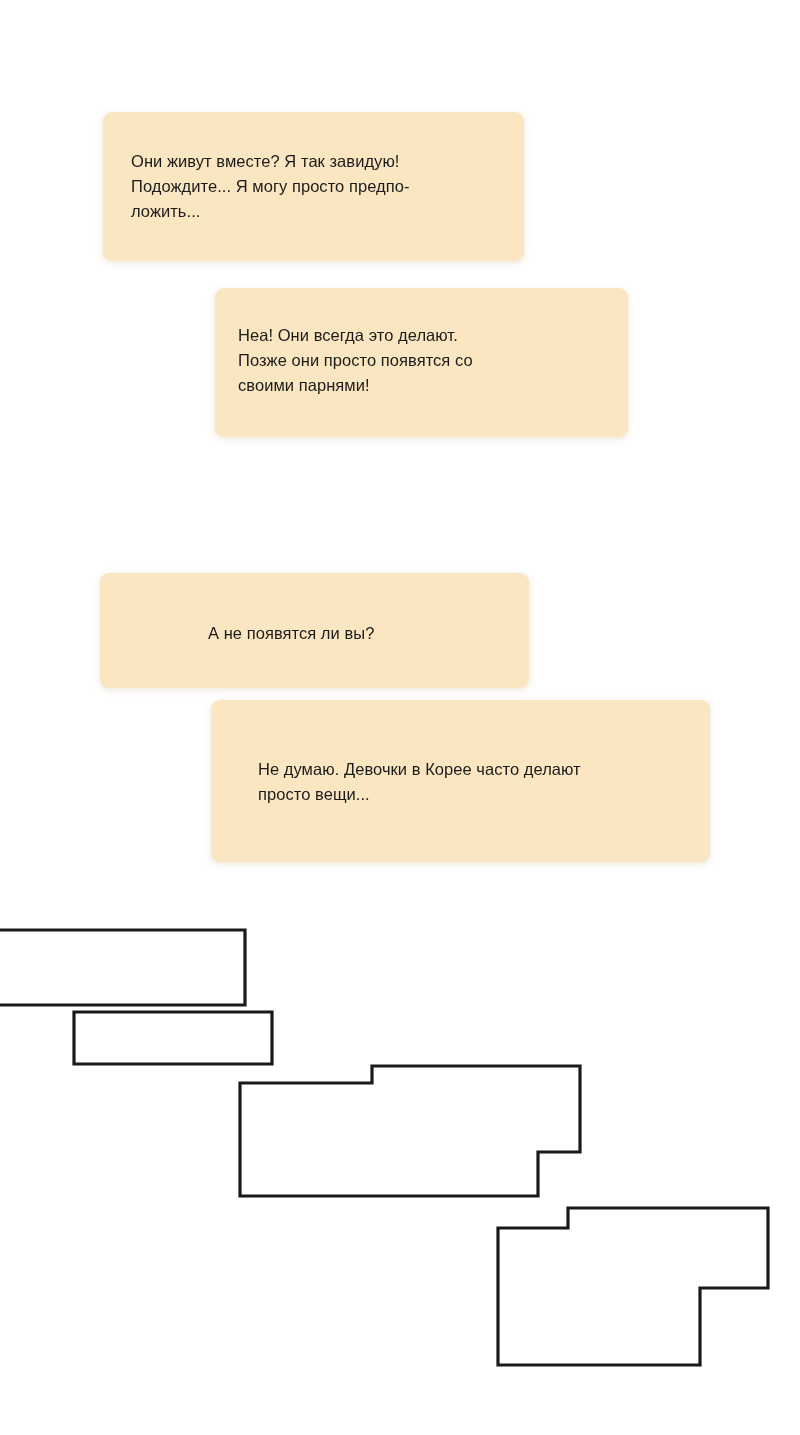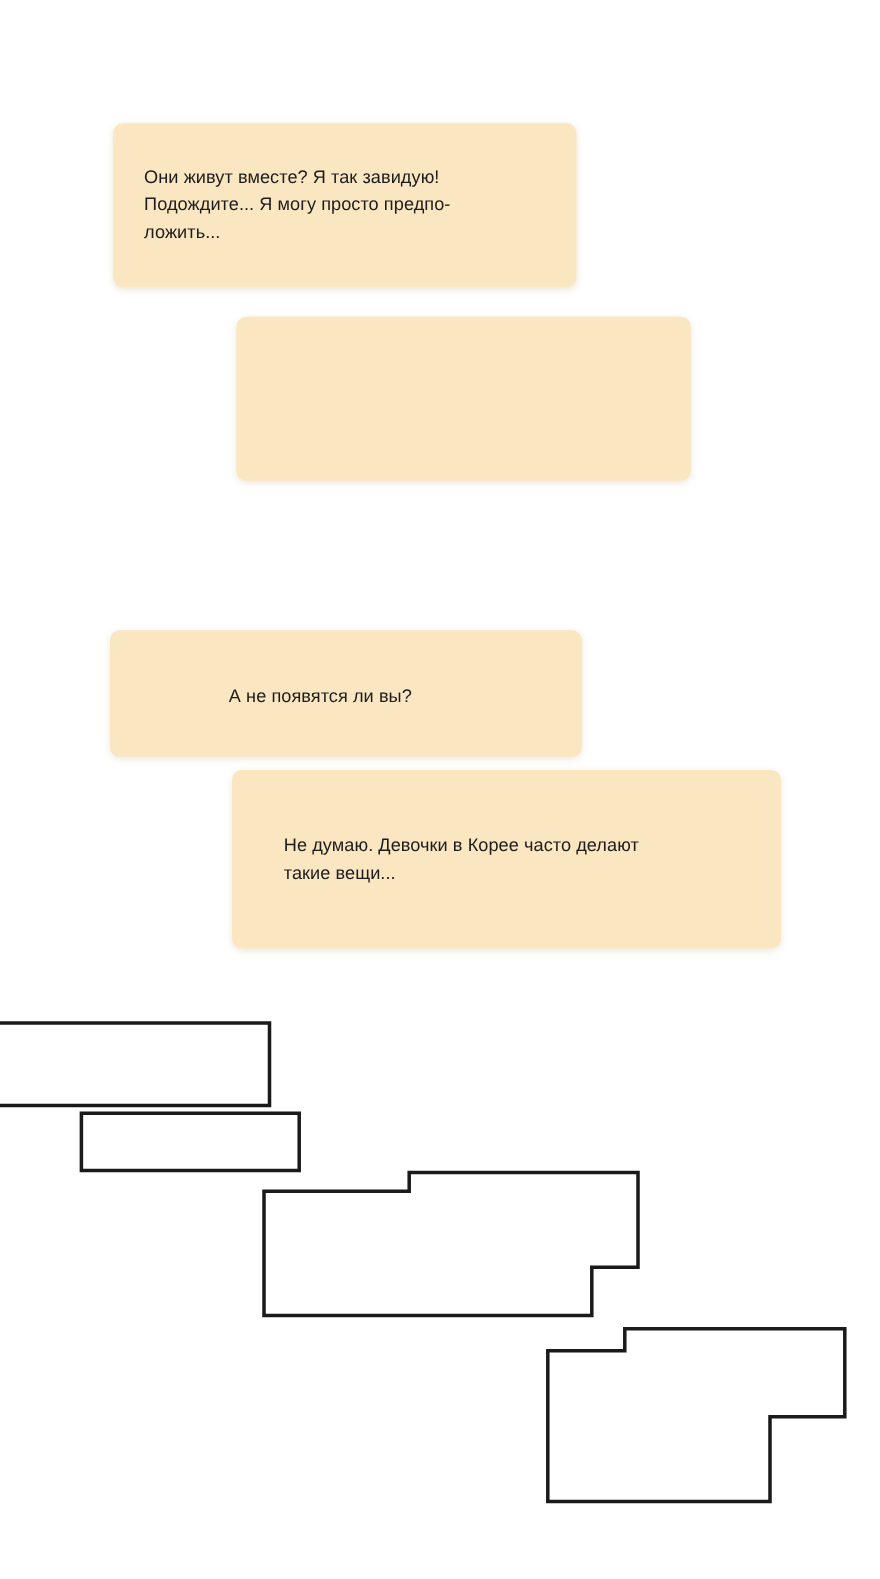--- a/index.html
+++ b/index.html
@@ -72,27 +72,30 @@
 <body>
 
 <div id="stage">
 
   <div class="bubble" id="bubble-1"></div>
   <div class="bubble-text" id="bubble-1-text">Они живут вместе? Я так завидую!
 Подождите... Я могу просто предпо-
 ложить...</div>
 
   <div class="bubble" id="bubble-2"></div>
+  <div class="bubble-text" id="bubble-2-text">Неа! Они всегда это делают.
+Позже они просто появятся со
+своими парнями!</div>
 
   <div class="bubble" id="bubble-3"></div>
   <div class="bubble-text" id="bubble-3-text">А не появятся ли вы?</div>
 
   <div class="bubble" id="bubble-4"></div>
   <div class="bubble-text" id="bubble-4-text">Не думаю. Девочки в Корее часто делают
-такие вещи...</div>
+просто вещи...</div>
 
   <div id="panels">
     <svg width="800" height="500" viewBox="0 0 800 500" xmlns="http://www.w3.org/2000/svg">
       <polygon class="panel-shape" points="-40,30 245,30 245,105 -40,105"></polygon>
       <polygon class="panel-shape" points="74,112 272,112 272,164 74,164"></polygon>
       <polygon class="panel-shape" points="372,166 580,166 580,252 538,252 538,296 240,296 240,183 372,183"></polygon>
       <polygon class="panel-shape" points="568,308 768,308 768,388 700,388 700,465 498,465 498,328 568,328"></polygon>
     </svg>
   </div>
 

